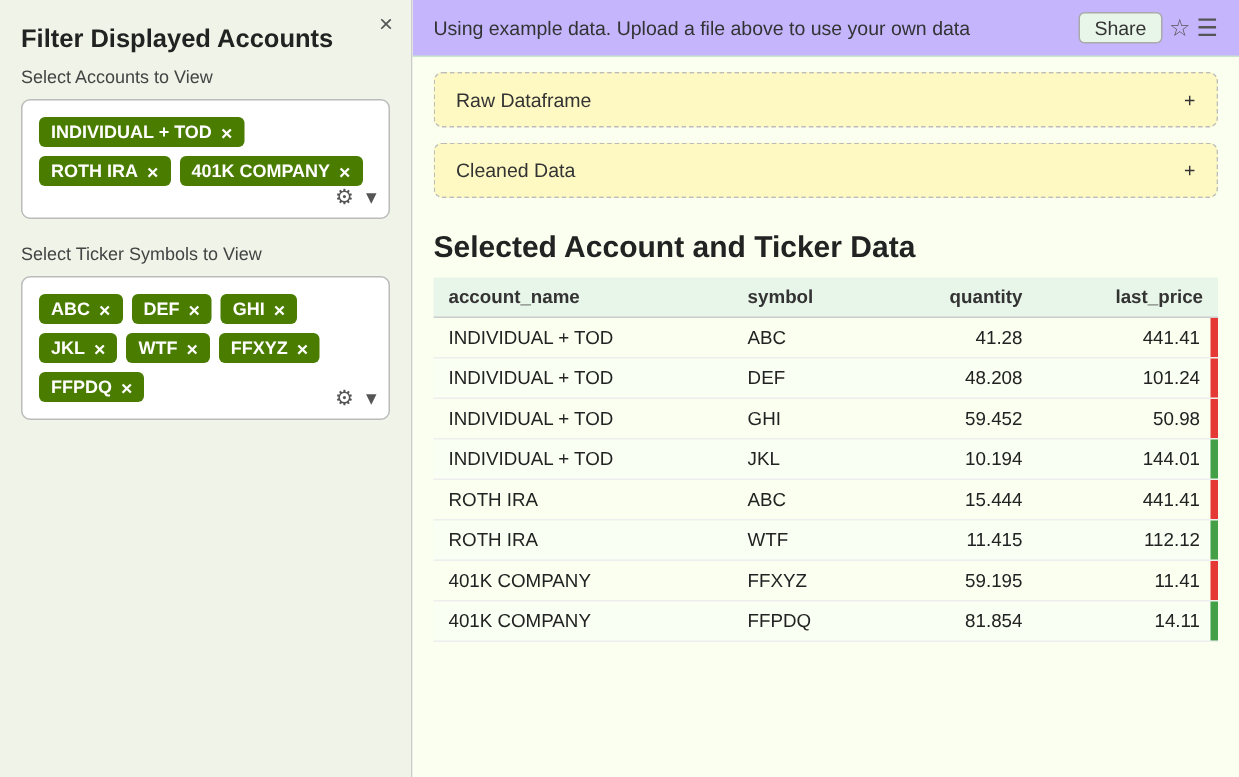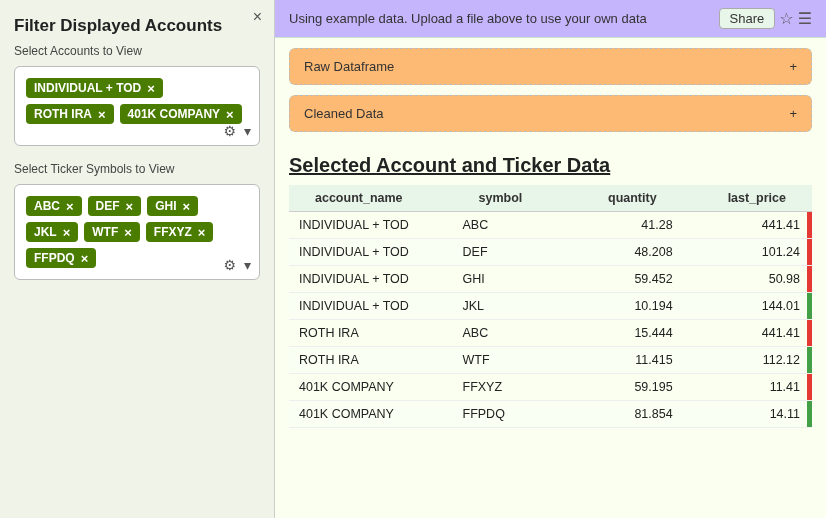--- a/index.html
+++ b/index.html
@@ -146,21 +146,21 @@
       cursor: pointer;
       font-size: 16px;
       color: #555;
     }
 
     
     .collapsible {
       margin: 10px 14px;
       border: 1px dashed #bbb;
       border-radius: 6px;
-      background: #fdba74;
+      background: #fef9c3;
     }
 
     .collapsible-header {
       display: flex;
       justify-content: space-between;
       align-items: center;
       padding: 10px 14px;
       cursor: pointer;
     }
 
@@ -173,37 +173,36 @@
       font-size: 18px;
       color: #555;
     }
 
     
     .section-heading {
       font-size: 20px;
       font-weight: 700;
       color: #222;
       padding: 12px 14px 8px 14px;
-      text-decoration: underline;
     }
 
     
     .data-table {
       width: calc(100% - 28px);
       margin: 0 14px 14px 14px;
       border-collapse: collapse;
       font-size: 12.5px;
     }
 
     .data-table thead tr {
       background: #e8f5e9;
     }
 
     .data-table th {
-      padding: 6px 26px;
+      padding: 6px 10px;
       text-align: left;
       font-weight: 600;
       color: #333;
       border-bottom: 1px solid #ccc;
     }
 
     .data-table th.right, .data-table td.right {
       text-align: right;
     }
 

